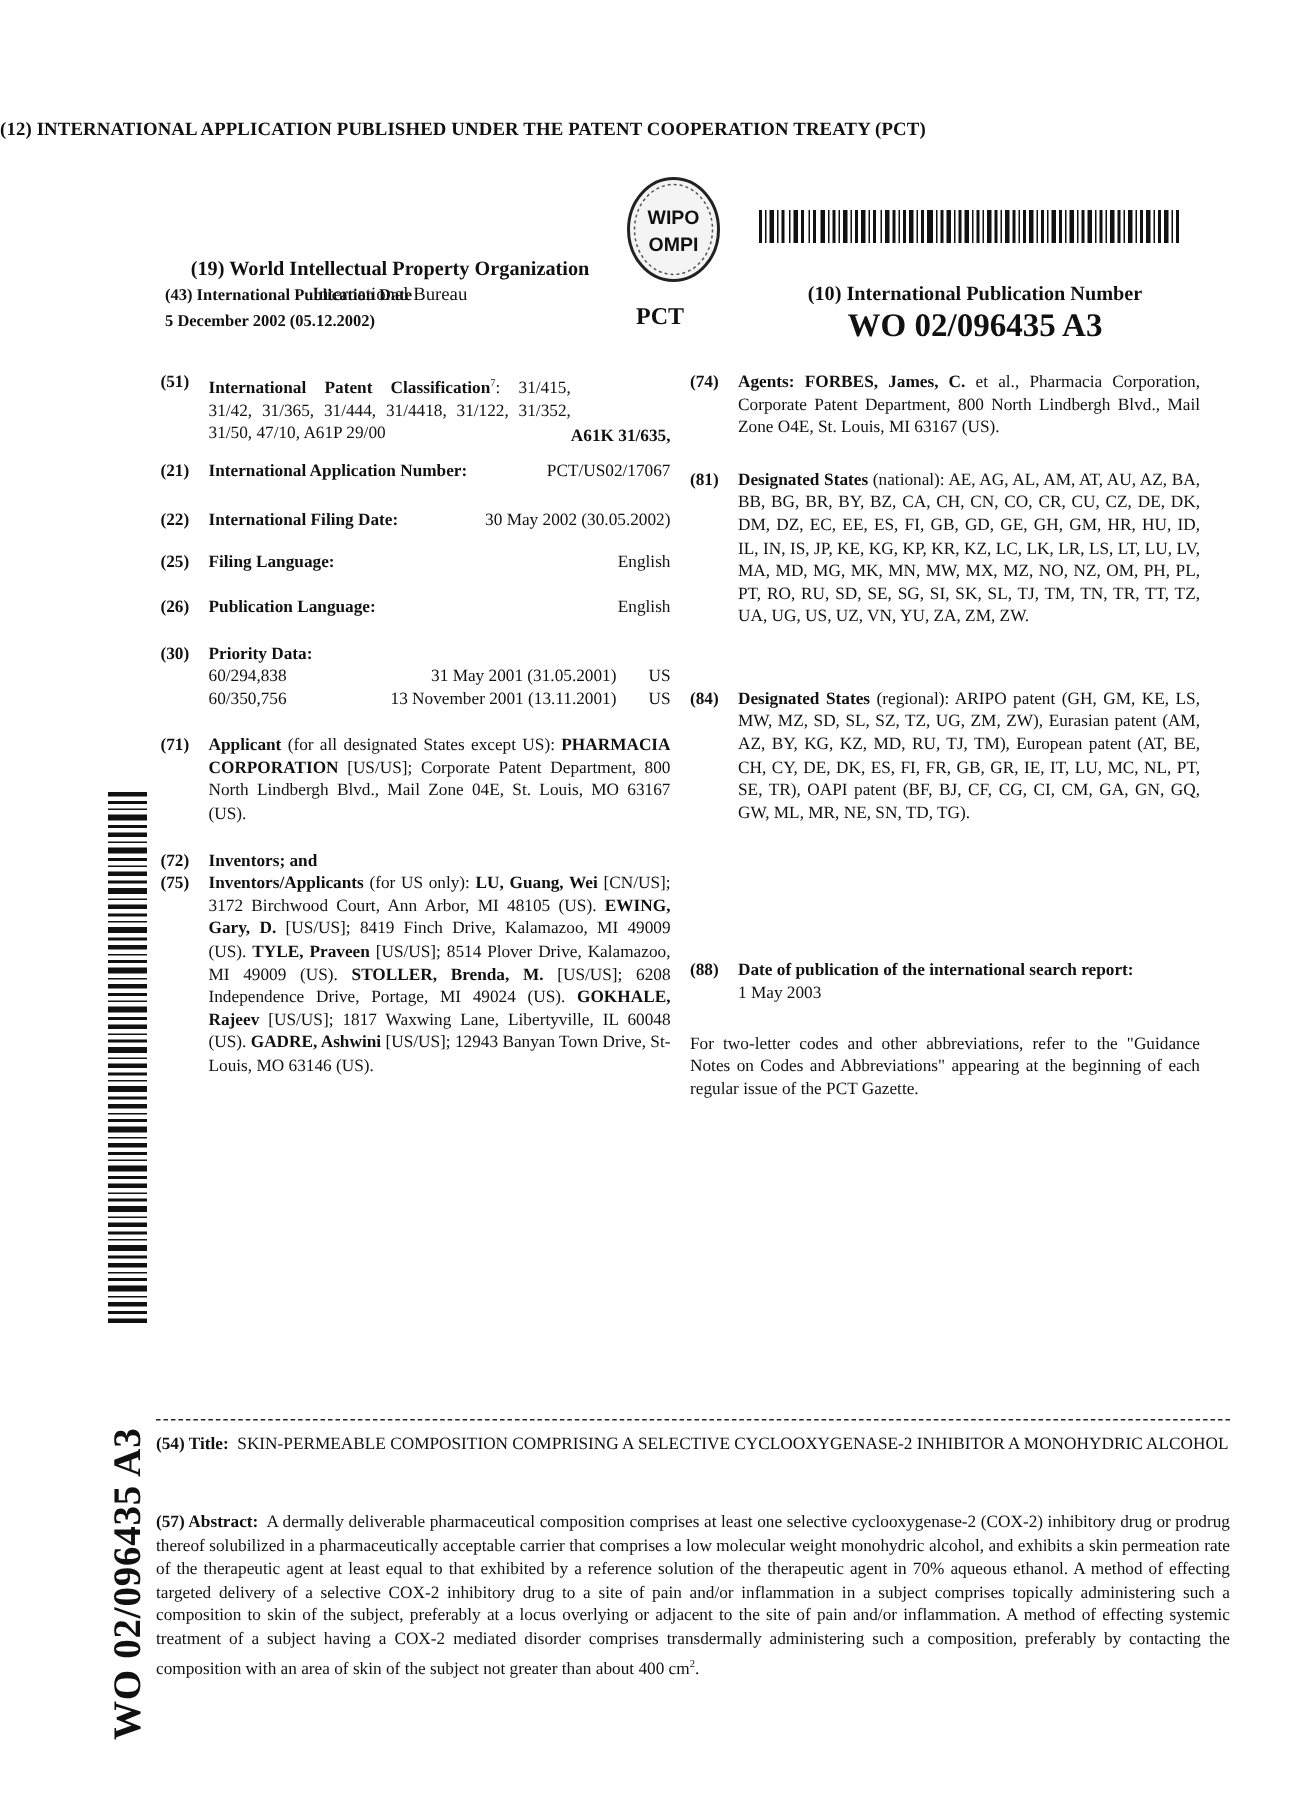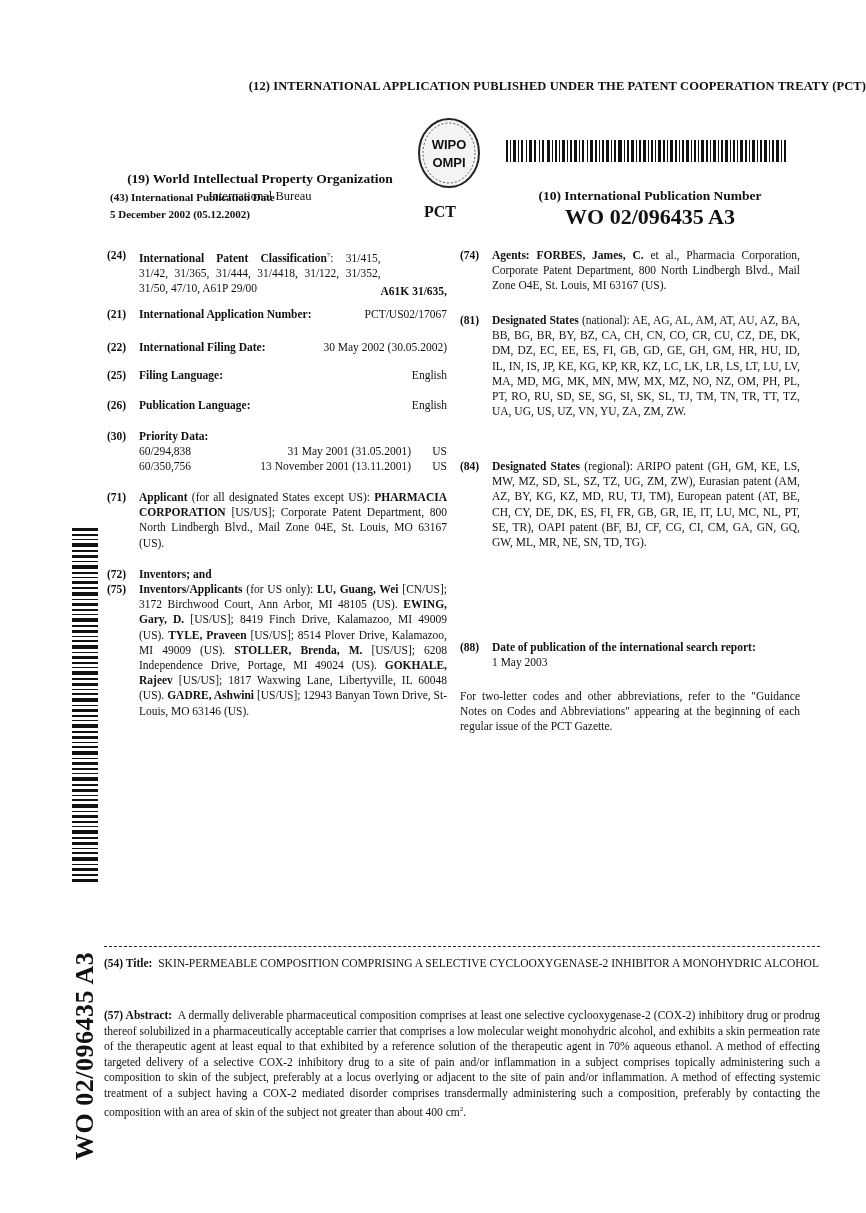--- a/index.html
+++ b/index.html
@@ -4,21 +4,21 @@
 <style>
   html, body { margin: 0; padding: 0; background: #ffffff; }
   body {
     width: 866px; height: 1213px; position: relative; overflow: hidden;
     font-family: "Liberation Serif", "DejaVu Serif", serif; color: #111;
   }
   .abs { position: absolute; }
   .b { font-weight: bold; margin-top: 36px; }
   .i { }
   .hdr-top {
-    left: 0; width: 866px; top: 79px; text-align: right;
+    left: 0; width: 866px; top: 79px; text-align: left;
     font-size: 12.5px; font-weight: bold; letter-spacing: 0.1px;
   }
   .org { left: 110px; width: 300px; top: 134px; text-align: center; font-size: 13.5px; line-height: 17px; }
   .org .bureau { font-size: 12.5px; font-weight: normal; }
   .logo { left: 417px; top: 117px; width: 64px; height: 72px; }
   .barcode-top { left: 506px; top: 140px; width: 280px; height: 22px; }
   .pubdate { left: 110px; width: 300px; top: 189px; text-align: left; font-size: 11px; font-weight: bold; line-height: 17px; }
   .pct { left: 424px; top: 203px; font-size: 16px; font-weight: bold; }
   .pubnum { left: 500px; width: 300px; top: 188px; text-align: center; font-size: 13.5px; font-weight: bold; }
   .pubnum .num { font-size: 22px; display: block; line-height: 24px; margin-top: 1px; }
@@ -142,21 +142,21 @@
   <span>5 December 2002 (05.12.2002)</span>
 </div>
 <div class="abs pct">PCT</div>
 <div class="abs pubnum">
   <span>(10) International Publication Number</span>
   <span class="num">WO 02/096435 A3</span>
 </div>
 
 <div class="col">
   <div class="entry" style="left:107px; top:248px; width:340px;">
-    <span class="code">(24)</span>
+    <span class="code">(51)</span>
     <div class="body">
       <span class="b">International Patent Classification</span><sup>7</sup>:
       <span class="b right-val">A61K 31/635,</span>
       <span>31/415, 31/42, 31/365, 31/444, 31/4418, 31/122, 31/352, 31/50, 47/10, A61P 29/00</span>
     </div>
   </div>
 
   <div class="entry" style="left:107px; top:307px; width:340px;">
     <span class="code">(21)</span>
     <div class="body"><span class="b">International Application Number:</span><span class="right-val">PCT/US02/17067</span></div>

